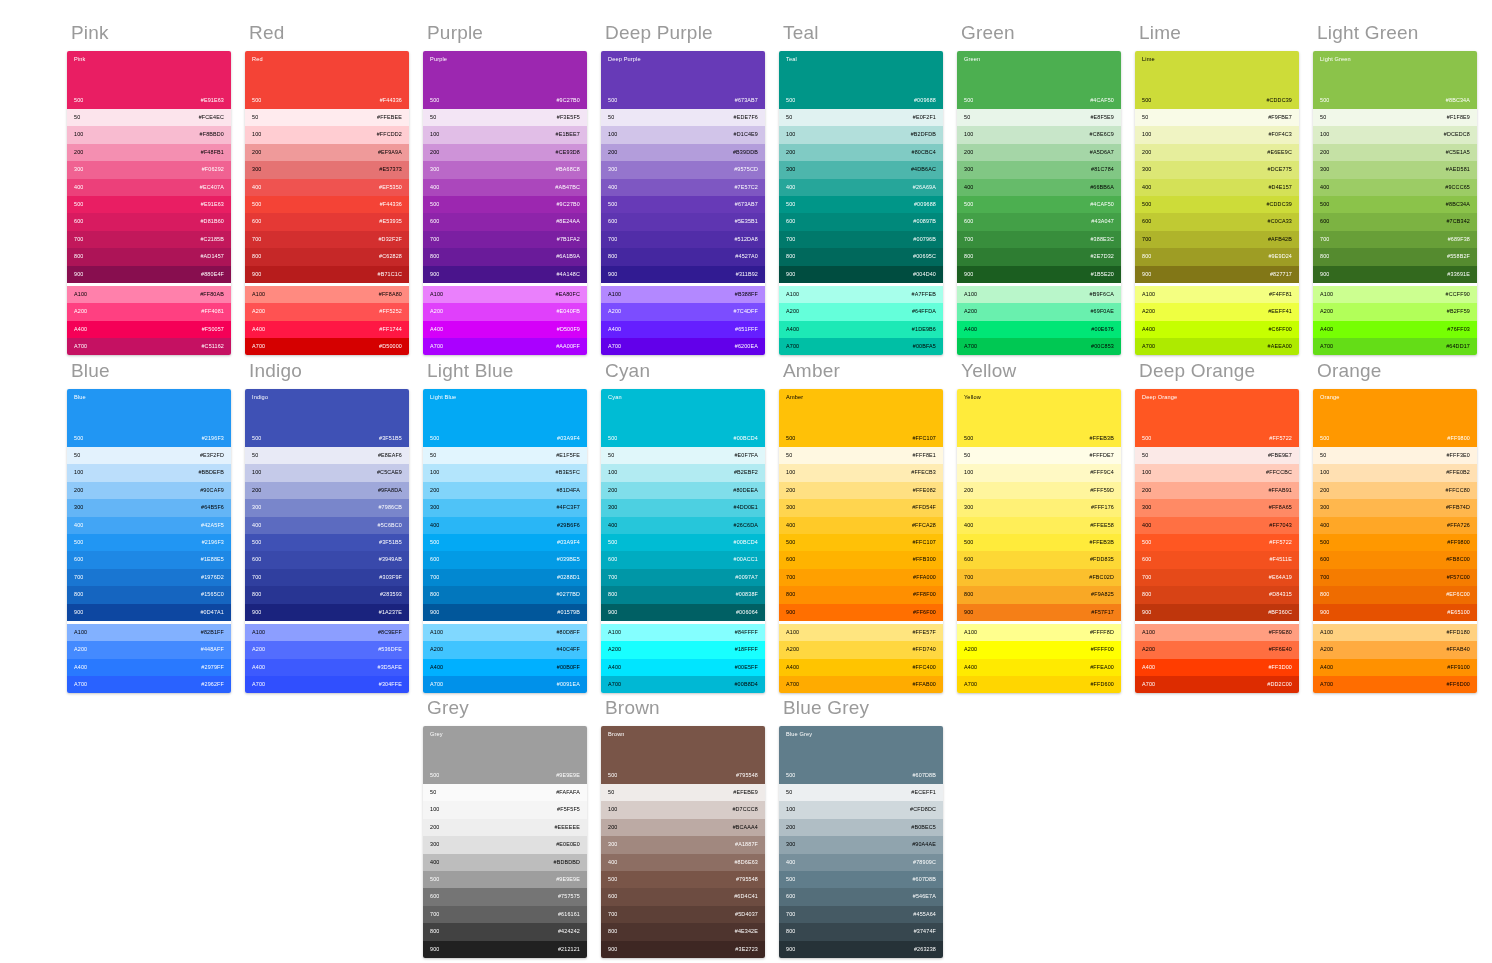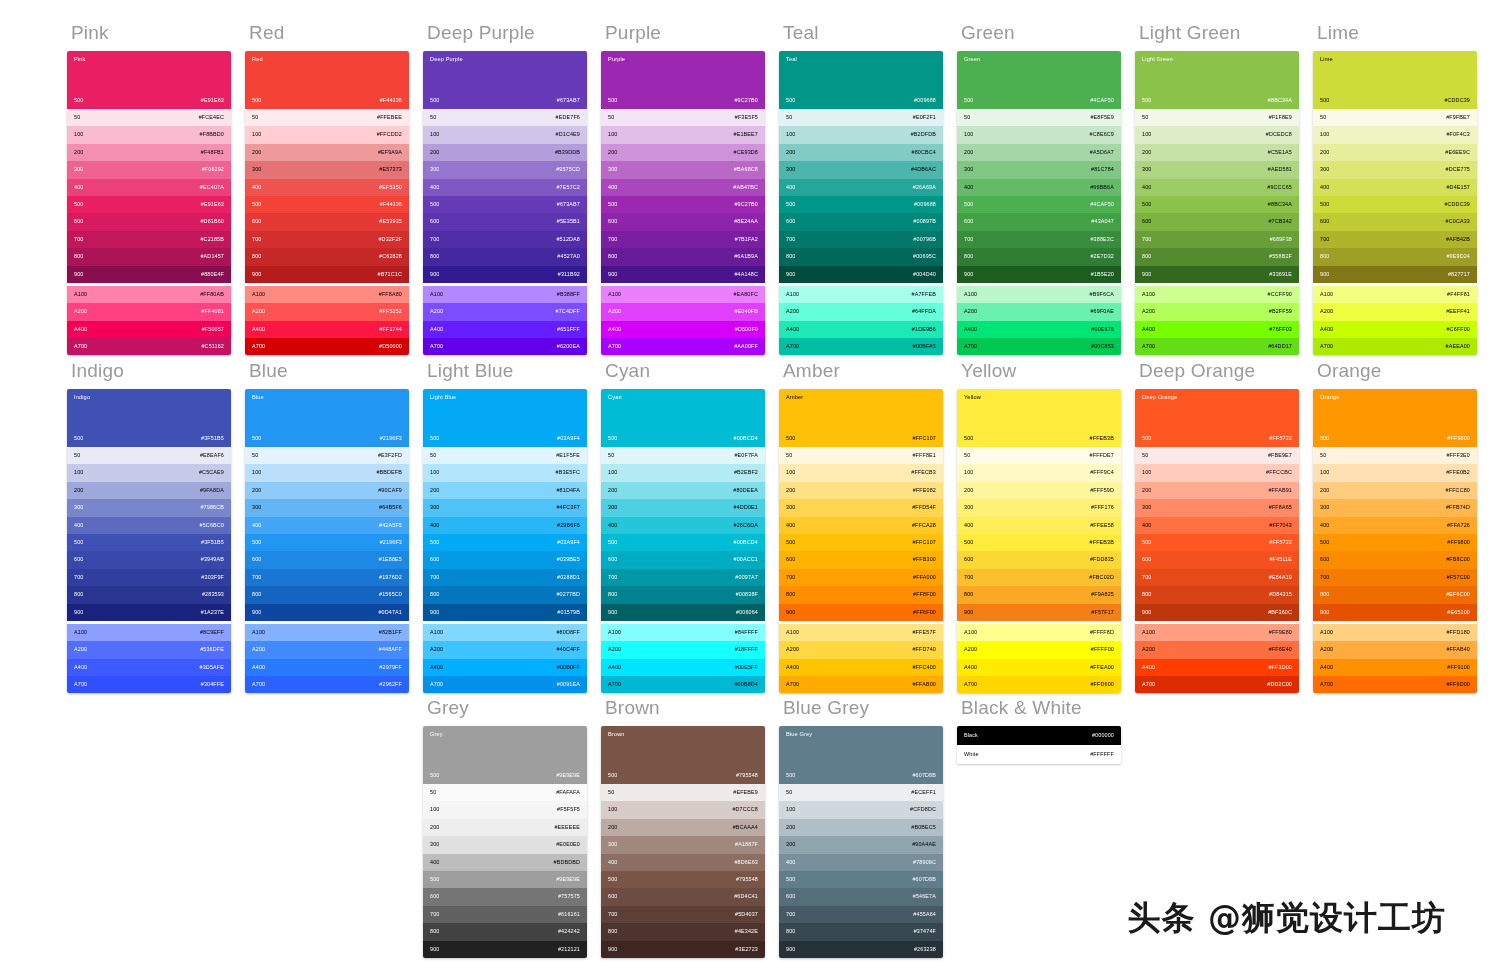--- a/index.html
+++ b/index.html
@@ -219,20 +219,89 @@
             <span class="sw-name">A400</span>
             <span class="sw-hex">#FF1744</span>
           </div>
           <div class="swatch" style="background: rgb(213, 0, 0); color: rgb(255, 255, 255);">
             <span class="sw-name">A700</span>
             <span class="sw-hex">#D50000</span>
           </div>
         </div>
       </div>
       <div class="col">
+        <div class="palette-title">Purple</div>
+        <div class="card">
+          <div class="swatch hero" style="background: rgb(156, 39, 176); color: rgb(255, 255, 255);">
+            <div class="hero-name">Purple</div>
+            <div class="hero-foot">
+              <span>500</span>
+              <span>#9C27B0</span>
+            </div>
+          </div>
+          <div class="swatch" style="background: rgb(243, 229, 245); color: rgb(0, 0, 0);">
+            <span class="sw-name">50</span>
+            <span class="sw-hex">#F3E5F5</span>
+          </div>
+          <div class="swatch" style="background: rgb(225, 190, 231); color: rgb(0, 0, 0);">
+            <span class="sw-name">100</span>
+            <span class="sw-hex">#E1BEE7</span>
+          </div>
+          <div class="swatch" style="background: rgb(206, 147, 216); color: rgb(0, 0, 0);">
+            <span class="sw-name">200</span>
+            <span class="sw-hex">#CE93D8</span>
+          </div>
+          <div class="swatch" style="background: rgb(186, 104, 200); color: rgb(255, 255, 255);">
+            <span class="sw-name">300</span>
+            <span class="sw-hex">#BA68C8</span>
+          </div>
+          <div class="swatch" style="background: rgb(171, 71, 188); color: rgb(255, 255, 255);">
+            <span class="sw-name">400</span>
+            <span class="sw-hex">#AB47BC</span>
+          </div>
+          <div class="swatch" style="background: rgb(156, 39, 176); color: rgb(255, 255, 255);">
+            <span class="sw-name">500</span>
+            <span class="sw-hex">#9C27B0</span>
+          </div>
+          <div class="swatch" style="background: rgb(142, 36, 170); color: rgb(255, 255, 255);">
+            <span class="sw-name">600</span>
+            <span class="sw-hex">#8E24AA</span>
+          </div>
+          <div class="swatch" style="background: rgb(123, 31, 162); color: rgb(255, 255, 255);">
+            <span class="sw-name">700</span>
+            <span class="sw-hex">#7B1FA2</span>
+          </div>
+          <div class="swatch" style="background: rgb(106, 27, 154); color: rgb(255, 255, 255);">
+            <span class="sw-name">800</span>
+            <span class="sw-hex">#6A1B9A</span>
+          </div>
+          <div class="swatch" style="background: rgb(74, 20, 140); color: rgb(255, 255, 255);">
+            <span class="sw-name">900</span>
+            <span class="sw-hex">#4A148C</span>
+          </div>
+          <div class="gap-accent"></div>
+          <div class="swatch" style="background: rgb(234, 128, 252); color: rgb(0, 0, 0);">
+            <span class="sw-name">A100</span>
+            <span class="sw-hex">#EA80FC</span>
+          </div>
+          <div class="swatch" style="background: rgb(224, 64, 251); color: rgb(255, 255, 255);">
+            <span class="sw-name">A200</span>
+            <span class="sw-hex">#E040FB</span>
+          </div>
+          <div class="swatch" style="background: rgb(213, 0, 249); color: rgb(255, 255, 255);">
+            <span class="sw-name">A400</span>
+            <span class="sw-hex">#D500F9</span>
+          </div>
+          <div class="swatch" style="background: rgb(170, 0, 255); color: rgb(255, 255, 255);">
+            <span class="sw-name">A700</span>
+            <span class="sw-hex">#AA00FF</span>
+          </div>
+        </div>
+      </div>
+      <div class="col">
         <div class="palette-title">Deep Purple</div>
         <div class="card">
           <div class="swatch hero" style="background: rgb(103, 58, 183); color: rgb(255, 255, 255);">
             <div class="hero-name">Deep Purple</div>
             <div class="hero-foot">
               <span>500</span>
               <span>#673AB7</span>
             </div>
           </div>
           <div class="swatch" style="background: rgb(237, 231, 246); color: rgb(0, 0, 0);">
@@ -288,89 +357,20 @@
             <span class="sw-name">A400</span>
             <span class="sw-hex">#651FFF</span>
           </div>
           <div class="swatch" style="background: rgb(98, 0, 234); color: rgb(255, 255, 255);">
             <span class="sw-name">A700</span>
             <span class="sw-hex">#6200EA</span>
           </div>
         </div>
       </div>
       <div class="col">
-        <div class="palette-title">Purple</div>
-        <div class="card">
-          <div class="swatch hero" style="background: rgb(156, 39, 176); color: rgb(255, 255, 255);">
-            <div class="hero-name">Purple</div>
-            <div class="hero-foot">
-              <span>500</span>
-              <span>#9C27B0</span>
-            </div>
-          </div>
-          <div class="swatch" style="background: rgb(243, 229, 245); color: rgb(0, 0, 0);">
-            <span class="sw-name">50</span>
-            <span class="sw-hex">#F3E5F5</span>
-          </div>
-          <div class="swatch" style="background: rgb(225, 190, 231); color: rgb(0, 0, 0);">
-            <span class="sw-name">100</span>
-            <span class="sw-hex">#E1BEE7</span>
-          </div>
-          <div class="swatch" style="background: rgb(206, 147, 216); color: rgb(0, 0, 0);">
-            <span class="sw-name">200</span>
-            <span class="sw-hex">#CE93D8</span>
-          </div>
-          <div class="swatch" style="background: rgb(186, 104, 200); color: rgb(255, 255, 255);">
-            <span class="sw-name">300</span>
-            <span class="sw-hex">#BA68C8</span>
-          </div>
-          <div class="swatch" style="background: rgb(171, 71, 188); color: rgb(255, 255, 255);">
-            <span class="sw-name">400</span>
-            <span class="sw-hex">#AB47BC</span>
-          </div>
-          <div class="swatch" style="background: rgb(156, 39, 176); color: rgb(255, 255, 255);">
-            <span class="sw-name">500</span>
-            <span class="sw-hex">#9C27B0</span>
-          </div>
-          <div class="swatch" style="background: rgb(142, 36, 170); color: rgb(255, 255, 255);">
-            <span class="sw-name">600</span>
-            <span class="sw-hex">#8E24AA</span>
-          </div>
-          <div class="swatch" style="background: rgb(123, 31, 162); color: rgb(255, 255, 255);">
-            <span class="sw-name">700</span>
-            <span class="sw-hex">#7B1FA2</span>
-          </div>
-          <div class="swatch" style="background: rgb(106, 27, 154); color: rgb(255, 255, 255);">
-            <span class="sw-name">800</span>
-            <span class="sw-hex">#6A1B9A</span>
-          </div>
-          <div class="swatch" style="background: rgb(74, 20, 140); color: rgb(255, 255, 255);">
-            <span class="sw-name">900</span>
-            <span class="sw-hex">#4A148C</span>
-          </div>
-          <div class="gap-accent"></div>
-          <div class="swatch" style="background: rgb(234, 128, 252); color: rgb(0, 0, 0);">
-            <span class="sw-name">A100</span>
-            <span class="sw-hex">#EA80FC</span>
-          </div>
-          <div class="swatch" style="background: rgb(224, 64, 251); color: rgb(255, 255, 255);">
-            <span class="sw-name">A200</span>
-            <span class="sw-hex">#E040FB</span>
-          </div>
-          <div class="swatch" style="background: rgb(213, 0, 249); color: rgb(255, 255, 255);">
-            <span class="sw-name">A400</span>
-            <span class="sw-hex">#D500F9</span>
-          </div>
-          <div class="swatch" style="background: rgb(170, 0, 255); color: rgb(255, 255, 255);">
-            <span class="sw-name">A700</span>
-            <span class="sw-hex">#AA00FF</span>
-          </div>
-        </div>
-      </div>
-      <div class="col">
         <div class="palette-title">Teal</div>
         <div class="card">
           <div class="swatch hero" style="background: rgb(0, 150, 136); color: rgb(255, 255, 255);">
             <div class="hero-name">Teal</div>
             <div class="hero-foot">
               <span>500</span>
               <span>#009688</span>
             </div>
           </div>
           <div class="swatch" style="background: rgb(224, 242, 241); color: rgb(0, 0, 0);">
@@ -495,20 +495,89 @@
             <span class="sw-name">A400</span>
             <span class="sw-hex">#00E676</span>
           </div>
           <div class="swatch" style="background: rgb(0, 200, 83); color: rgb(0, 0, 0);">
             <span class="sw-name">A700</span>
             <span class="sw-hex">#00C853</span>
           </div>
         </div>
       </div>
       <div class="col">
+        <div class="palette-title">Lime</div>
+        <div class="card">
+          <div class="swatch hero" style="background: rgb(205, 220, 57); color: rgb(0, 0, 0);">
+            <div class="hero-name">Lime</div>
+            <div class="hero-foot">
+              <span>500</span>
+              <span>#CDDC39</span>
+            </div>
+          </div>
+          <div class="swatch" style="background: rgb(249, 251, 231); color: rgb(0, 0, 0);">
+            <span class="sw-name">50</span>
+            <span class="sw-hex">#F9FBE7</span>
+          </div>
+          <div class="swatch" style="background: rgb(240, 244, 195); color: rgb(0, 0, 0);">
+            <span class="sw-name">100</span>
+            <span class="sw-hex">#F0F4C3</span>
+          </div>
+          <div class="swatch" style="background: rgb(230, 238, 156); color: rgb(0, 0, 0);">
+            <span class="sw-name">200</span>
+            <span class="sw-hex">#E6EE9C</span>
+          </div>
+          <div class="swatch" style="background: rgb(220, 231, 117); color: rgb(0, 0, 0);">
+            <span class="sw-name">300</span>
+            <span class="sw-hex">#DCE775</span>
+          </div>
+          <div class="swatch" style="background: rgb(212, 225, 87); color: rgb(0, 0, 0);">
+            <span class="sw-name">400</span>
+            <span class="sw-hex">#D4E157</span>
+          </div>
+          <div class="swatch" style="background: rgb(205, 220, 57); color: rgb(0, 0, 0);">
+            <span class="sw-name">500</span>
+            <span class="sw-hex">#CDDC39</span>
+          </div>
+          <div class="swatch" style="background: rgb(192, 202, 51); color: rgb(0, 0, 0);">
+            <span class="sw-name">600</span>
+            <span class="sw-hex">#C0CA33</span>
+          </div>
+          <div class="swatch" style="background: rgb(175, 180, 43); color: rgb(0, 0, 0);">
+            <span class="sw-name">700</span>
+            <span class="sw-hex">#AFB42B</span>
+          </div>
+          <div class="swatch" style="background: rgb(158, 157, 36); color: rgb(255, 255, 255);">
+            <span class="sw-name">800</span>
+            <span class="sw-hex">#9E9D24</span>
+          </div>
+          <div class="swatch" style="background: rgb(130, 119, 23); color: rgb(255, 255, 255);">
+            <span class="sw-name">900</span>
+            <span class="sw-hex">#827717</span>
+          </div>
+          <div class="gap-accent"></div>
+          <div class="swatch" style="background: rgb(244, 255, 129); color: rgb(0, 0, 0);">
+            <span class="sw-name">A100</span>
+            <span class="sw-hex">#F4FF81</span>
+          </div>
+          <div class="swatch" style="background: rgb(238, 255, 65); color: rgb(0, 0, 0);">
+            <span class="sw-name">A200</span>
+            <span class="sw-hex">#EEFF41</span>
+          </div>
+          <div class="swatch" style="background: rgb(198, 255, 0); color: rgb(0, 0, 0);">
+            <span class="sw-name">A400</span>
+            <span class="sw-hex">#C6FF00</span>
+          </div>
+          <div class="swatch" style="background: rgb(174, 234, 0); color: rgb(0, 0, 0);">
+            <span class="sw-name">A700</span>
+            <span class="sw-hex">#AEEA00</span>
+          </div>
+        </div>
+      </div>
+      <div class="col">
         <div class="palette-title">Light Green</div>
         <div class="card">
           <div class="swatch hero" style="background: rgb(139, 195, 74); color: rgb(255, 255, 255);">
             <div class="hero-name">Light Green</div>
             <div class="hero-foot">
               <span>500</span>
               <span>#8BC34A</span>
             </div>
           </div>
           <div class="swatch" style="background: rgb(241, 248, 233); color: rgb(0, 0, 0);">
@@ -563,92 +632,92 @@
           <div class="swatch" style="background: rgb(118, 255, 3); color: rgb(0, 0, 0);">
             <span class="sw-name">A400</span>
             <span class="sw-hex">#76FF03</span>
           </div>
           <div class="swatch" style="background: rgb(100, 221, 23); color: rgb(0, 0, 0);">
             <span class="sw-name">A700</span>
             <span class="sw-hex">#64DD17</span>
           </div>
         </div>
       </div>
-      <div class="col">
-        <div class="palette-title">Lime</div>
-        <div class="card">
-          <div class="swatch hero" style="background: rgb(205, 220, 57); color: rgb(0, 0, 0);">
-            <div class="hero-name">Lime</div>
-            <div class="hero-foot">
-              <span>500</span>
-              <span>#CDDC39</span>
-            </div>
-          </div>
-          <div class="swatch" style="background: rgb(249, 251, 231); color: rgb(0, 0, 0);">
-            <span class="sw-name">50</span>
-            <span class="sw-hex">#F9FBE7</span>
-          </div>
-          <div class="swatch" style="background: rgb(240, 244, 195); color: rgb(0, 0, 0);">
-            <span class="sw-name">100</span>
-            <span class="sw-hex">#F0F4C3</span>
-          </div>
-          <div class="swatch" style="background: rgb(230, 238, 156); color: rgb(0, 0, 0);">
-            <span class="sw-name">200</span>
-            <span class="sw-hex">#E6EE9C</span>
-          </div>
-          <div class="swatch" style="background: rgb(220, 231, 117); color: rgb(0, 0, 0);">
-            <span class="sw-name">300</span>
-            <span class="sw-hex">#DCE775</span>
-          </div>
-          <div class="swatch" style="background: rgb(212, 225, 87); color: rgb(0, 0, 0);">
-            <span class="sw-name">400</span>
-            <span class="sw-hex">#D4E157</span>
-          </div>
-          <div class="swatch" style="background: rgb(205, 220, 57); color: rgb(0, 0, 0);">
-            <span class="sw-name">500</span>
-            <span class="sw-hex">#CDDC39</span>
-          </div>
-          <div class="swatch" style="background: rgb(192, 202, 51); color: rgb(0, 0, 0);">
-            <span class="sw-name">600</span>
-            <span class="sw-hex">#C0CA33</span>
-          </div>
-          <div class="swatch" style="background: rgb(175, 180, 43); color: rgb(0, 0, 0);">
-            <span class="sw-name">700</span>
-            <span class="sw-hex">#AFB42B</span>
-          </div>
-          <div class="swatch" style="background: rgb(158, 157, 36); color: rgb(255, 255, 255);">
-            <span class="sw-name">800</span>
-            <span class="sw-hex">#9E9D24</span>
-          </div>
-          <div class="swatch" style="background: rgb(130, 119, 23); color: rgb(255, 255, 255);">
-            <span class="sw-name">900</span>
-            <span class="sw-hex">#827717</span>
-          </div>
-          <div class="gap-accent"></div>
-          <div class="swatch" style="background: rgb(244, 255, 129); color: rgb(0, 0, 0);">
-            <span class="sw-name">A100</span>
-            <span class="sw-hex">#F4FF81</span>
-          </div>
-          <div class="swatch" style="background: rgb(238, 255, 65); color: rgb(0, 0, 0);">
-            <span class="sw-name">A200</span>
-            <span class="sw-hex">#EEFF41</span>
-          </div>
-          <div class="swatch" style="background: rgb(198, 255, 0); color: rgb(0, 0, 0);">
-            <span class="sw-name">A400</span>
-            <span class="sw-hex">#C6FF00</span>
-          </div>
-          <div class="swatch" style="background: rgb(174, 234, 0); color: rgb(0, 0, 0);">
-            <span class="sw-name">A700</span>
-            <span class="sw-hex">#AEEA00</span>
-          </div>
-        </div>
-      </div>
     </div>
   <div id="row2" class="row">
       <div class="col">
+        <div class="palette-title">Blue</div>
+        <div class="card">
+          <div class="swatch hero" style="background: rgb(33, 150, 243); color: rgb(255, 255, 255);">
+            <div class="hero-name">Blue</div>
+            <div class="hero-foot">
+              <span>500</span>
+              <span>#2196F3</span>
+            </div>
+          </div>
+          <div class="swatch" style="background: rgb(227, 242, 253); color: rgb(0, 0, 0);">
+            <span class="sw-name">50</span>
+            <span class="sw-hex">#E3F2FD</span>
+          </div>
+          <div class="swatch" style="background: rgb(187, 222, 251); color: rgb(0, 0, 0);">
+            <span class="sw-name">100</span>
+            <span class="sw-hex">#BBDEFB</span>
+          </div>
+          <div class="swatch" style="background: rgb(144, 202, 249); color: rgb(0, 0, 0);">
+            <span class="sw-name">200</span>
+            <span class="sw-hex">#90CAF9</span>
+          </div>
+          <div class="swatch" style="background: rgb(100, 181, 246); color: rgb(0, 0, 0);">
+            <span class="sw-name">300</span>
+            <span class="sw-hex">#64B5F6</span>
+          </div>
+          <div class="swatch" style="background: rgb(66, 165, 245); color: rgb(255, 255, 255);">
+            <span class="sw-name">400</span>
+            <span class="sw-hex">#42A5F5</span>
+          </div>
+          <div class="swatch" style="background: rgb(33, 150, 243); color: rgb(255, 255, 255);">
+            <span class="sw-name">500</span>
+            <span class="sw-hex">#2196F3</span>
+          </div>
+          <div class="swatch" style="background: rgb(30, 136, 229); color: rgb(255, 255, 255);">
+            <span class="sw-name">600</span>
+            <span class="sw-hex">#1E88E5</span>
+          </div>
+          <div class="swatch" style="background: rgb(25, 118, 210); color: rgb(255, 255, 255);">
+            <span class="sw-name">700</span>
+            <span class="sw-hex">#1976D2</span>
+          </div>
+          <div class="swatch" style="background: rgb(21, 101, 192); color: rgb(255, 255, 255);">
+            <span class="sw-name">800</span>
+            <span class="sw-hex">#1565C0</span>
+          </div>
+          <div class="swatch" style="background: rgb(13, 71, 161); color: rgb(255, 255, 255);">
+            <span class="sw-name">900</span>
+            <span class="sw-hex">#0D47A1</span>
+          </div>
+          <div class="gap-accent"></div>
+          <div class="swatch" style="background: rgb(130, 177, 255); color: rgb(0, 0, 0);">
+            <span class="sw-name">A100</span>
+            <span class="sw-hex">#82B1FF</span>
+          </div>
+          <div class="swatch" style="background: rgb(68, 138, 255); color: rgb(255, 255, 255);">
+            <span class="sw-name">A200</span>
+            <span class="sw-hex">#448AFF</span>
+          </div>
+          <div class="swatch" style="background: rgb(41, 121, 255); color: rgb(255, 255, 255);">
+            <span class="sw-name">A400</span>
+            <span class="sw-hex">#2979FF</span>
+          </div>
+          <div class="swatch" style="background: rgb(41, 98, 255); color: rgb(255, 255, 255);">
+            <span class="sw-name">A700</span>
+            <span class="sw-hex">#2962FF</span>
+          </div>
+        </div>
+      </div>
+      <div class="col">
         <div class="palette-title">Indigo</div>
         <div class="card">
           <div class="swatch hero" style="background: rgb(63, 81, 181); color: rgb(255, 255, 255);">
             <div class="hero-name">Indigo</div>
             <div class="hero-foot">
               <span>500</span>
               <span>#3F51B5</span>
             </div>
           </div>
           <div class="swatch" style="background: rgb(232, 234, 246); color: rgb(0, 0, 0);">
@@ -704,89 +773,20 @@
             <span class="sw-name">A400</span>
             <span class="sw-hex">#3D5AFE</span>
           </div>
           <div class="swatch" style="background: rgb(48, 79, 254); color: rgb(255, 255, 255);">
             <span class="sw-name">A700</span>
             <span class="sw-hex">#304FFE</span>
           </div>
         </div>
       </div>
       <div class="col">
-        <div class="palette-title">Blue</div>
-        <div class="card">
-          <div class="swatch hero" style="background: rgb(33, 150, 243); color: rgb(255, 255, 255);">
-            <div class="hero-name">Blue</div>
-            <div class="hero-foot">
-              <span>500</span>
-              <span>#2196F3</span>
-            </div>
-          </div>
-          <div class="swatch" style="background: rgb(227, 242, 253); color: rgb(0, 0, 0);">
-            <span class="sw-name">50</span>
-            <span class="sw-hex">#E3F2FD</span>
-          </div>
-          <div class="swatch" style="background: rgb(187, 222, 251); color: rgb(0, 0, 0);">
-            <span class="sw-name">100</span>
-            <span class="sw-hex">#BBDEFB</span>
-          </div>
-          <div class="swatch" style="background: rgb(144, 202, 249); color: rgb(0, 0, 0);">
-            <span class="sw-name">200</span>
-            <span class="sw-hex">#90CAF9</span>
-          </div>
-          <div class="swatch" style="background: rgb(100, 181, 246); color: rgb(0, 0, 0);">
-            <span class="sw-name">300</span>
-            <span class="sw-hex">#64B5F6</span>
-          </div>
-          <div class="swatch" style="background: rgb(66, 165, 245); color: rgb(255, 255, 255);">
-            <span class="sw-name">400</span>
-            <span class="sw-hex">#42A5F5</span>
-          </div>
-          <div class="swatch" style="background: rgb(33, 150, 243); color: rgb(255, 255, 255);">
-            <span class="sw-name">500</span>
-            <span class="sw-hex">#2196F3</span>
-          </div>
-          <div class="swatch" style="background: rgb(30, 136, 229); color: rgb(255, 255, 255);">
-            <span class="sw-name">600</span>
-            <span class="sw-hex">#1E88E5</span>
-          </div>
-          <div class="swatch" style="background: rgb(25, 118, 210); color: rgb(255, 255, 255);">
-            <span class="sw-name">700</span>
-            <span class="sw-hex">#1976D2</span>
-          </div>
-          <div class="swatch" style="background: rgb(21, 101, 192); color: rgb(255, 255, 255);">
-            <span class="sw-name">800</span>
-            <span class="sw-hex">#1565C0</span>
-          </div>
-          <div class="swatch" style="background: rgb(13, 71, 161); color: rgb(255, 255, 255);">
-            <span class="sw-name">900</span>
-            <span class="sw-hex">#0D47A1</span>
-          </div>
-          <div class="gap-accent"></div>
-          <div class="swatch" style="background: rgb(130, 177, 255); color: rgb(0, 0, 0);">
-            <span class="sw-name">A100</span>
-            <span class="sw-hex">#82B1FF</span>
-          </div>
-          <div class="swatch" style="background: rgb(68, 138, 255); color: rgb(255, 255, 255);">
-            <span class="sw-name">A200</span>
-            <span class="sw-hex">#448AFF</span>
-          </div>
-          <div class="swatch" style="background: rgb(41, 121, 255); color: rgb(255, 255, 255);">
-            <span class="sw-name">A400</span>
-            <span class="sw-hex">#2979FF</span>
-          </div>
-          <div class="swatch" style="background: rgb(41, 98, 255); color: rgb(255, 255, 255);">
-            <span class="sw-name">A700</span>
-            <span class="sw-hex">#2962FF</span>
-          </div>
-        </div>
-      </div>
-      <div class="col">
         <div class="palette-title">Light Blue</div>
         <div class="card">
           <div class="swatch hero" style="background: rgb(3, 169, 244); color: rgb(255, 255, 255);">
             <div class="hero-name">Light Blue</div>
             <div class="hero-foot">
               <span>500</span>
               <span>#03A9F4</span>
             </div>
           </div>
           <div class="swatch" style="background: rgb(225, 245, 254); color: rgb(0, 0, 0);">
@@ -1344,28 +1344,14 @@
           <div class="swatch" style="background: rgb(55, 71, 79); color: rgb(255, 255, 255);">
             <span class="sw-name">800</span>
             <span class="sw-hex">#37474F</span>
           </div>
           <div class="swatch" style="background: rgb(38, 50, 56); color: rgb(255, 255, 255);">
             <span class="sw-name">900</span>
             <span class="sw-hex">#263238</span>
           </div>
         </div>
       </div>
-      <div class="col">
-        <div class="palette-title">Black &amp; White</div>
-        <div class="card bw-card">
-          <div class="swatch" style="background: rgb(0, 0, 0); color: rgb(255, 255, 255);">
-            <span class="sw-name">Black</span>
-            <span class="sw-hex">#000000</span>
-          </div>
-          <div class="swatch" style="background: rgb(255, 255, 255); color: rgb(0, 0, 0);">
-            <span class="sw-name">White</span>
-            <span class="sw-hex">#FFFFFF</span>
-          </div>
-        </div>
-      </div>
     </div>
-  <div id="watermark">头条 @狮觉设计工坊</div>
 </div>
 
 </body></html>

